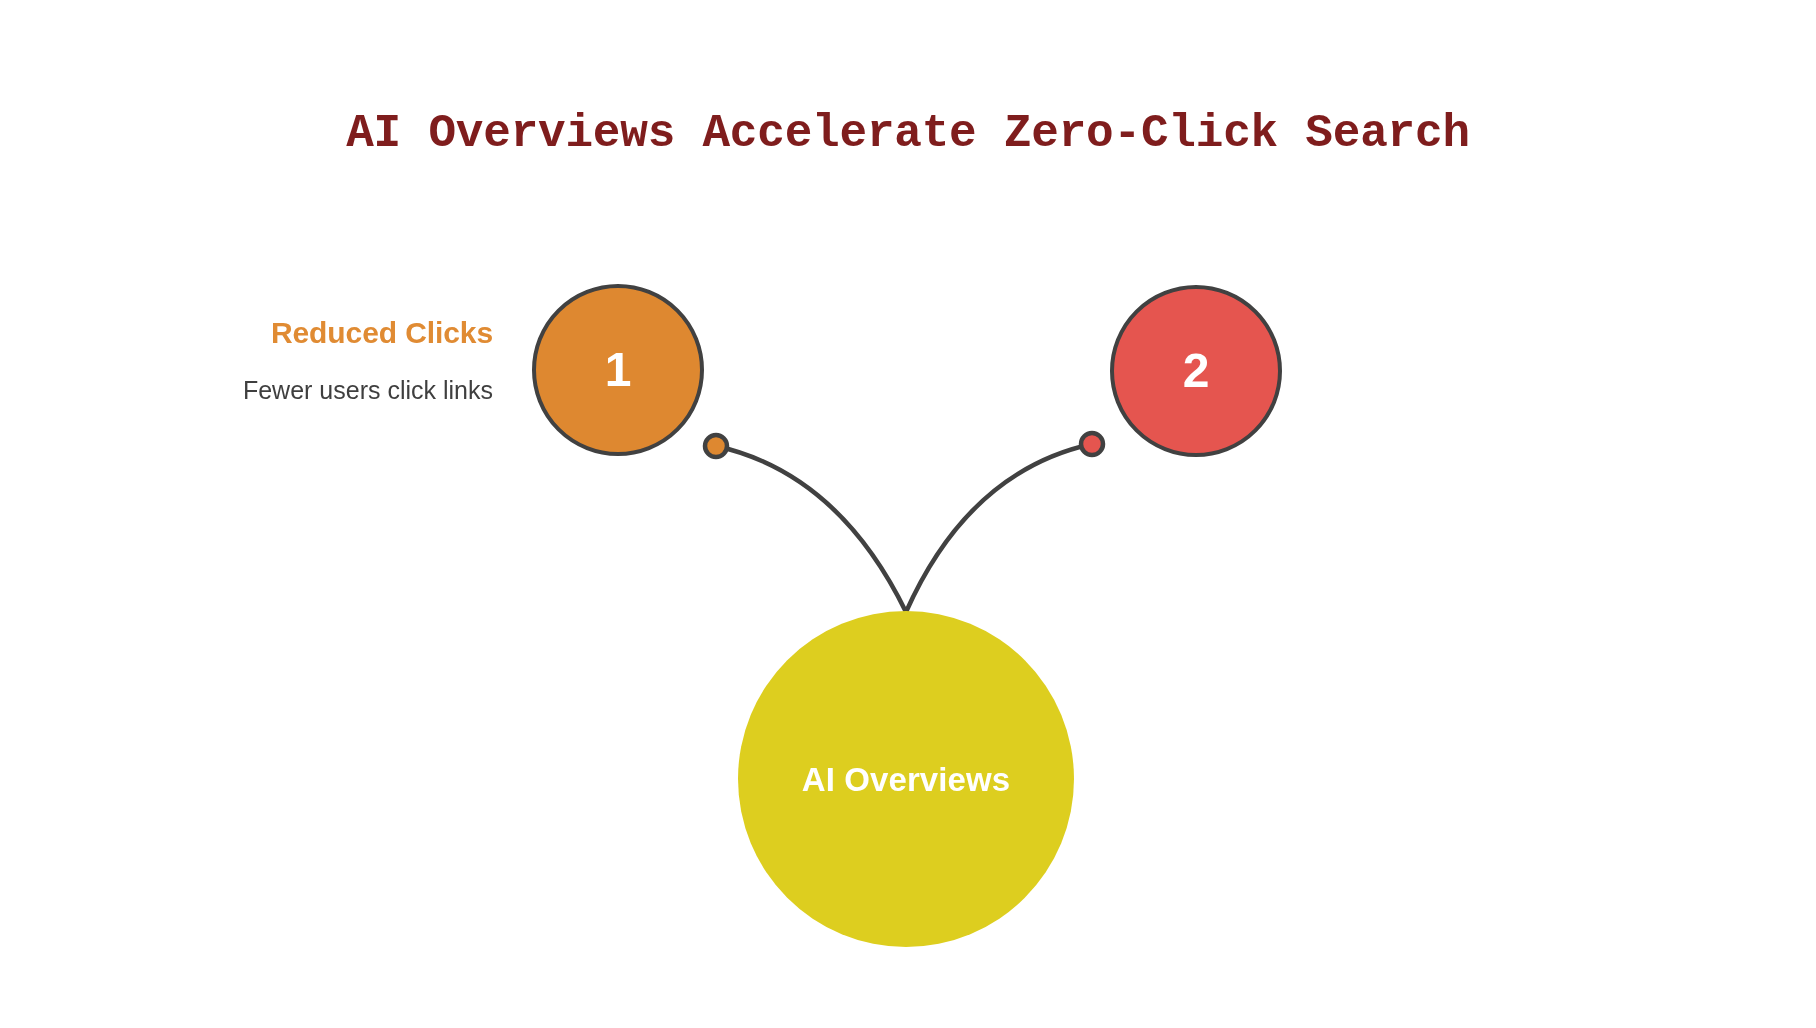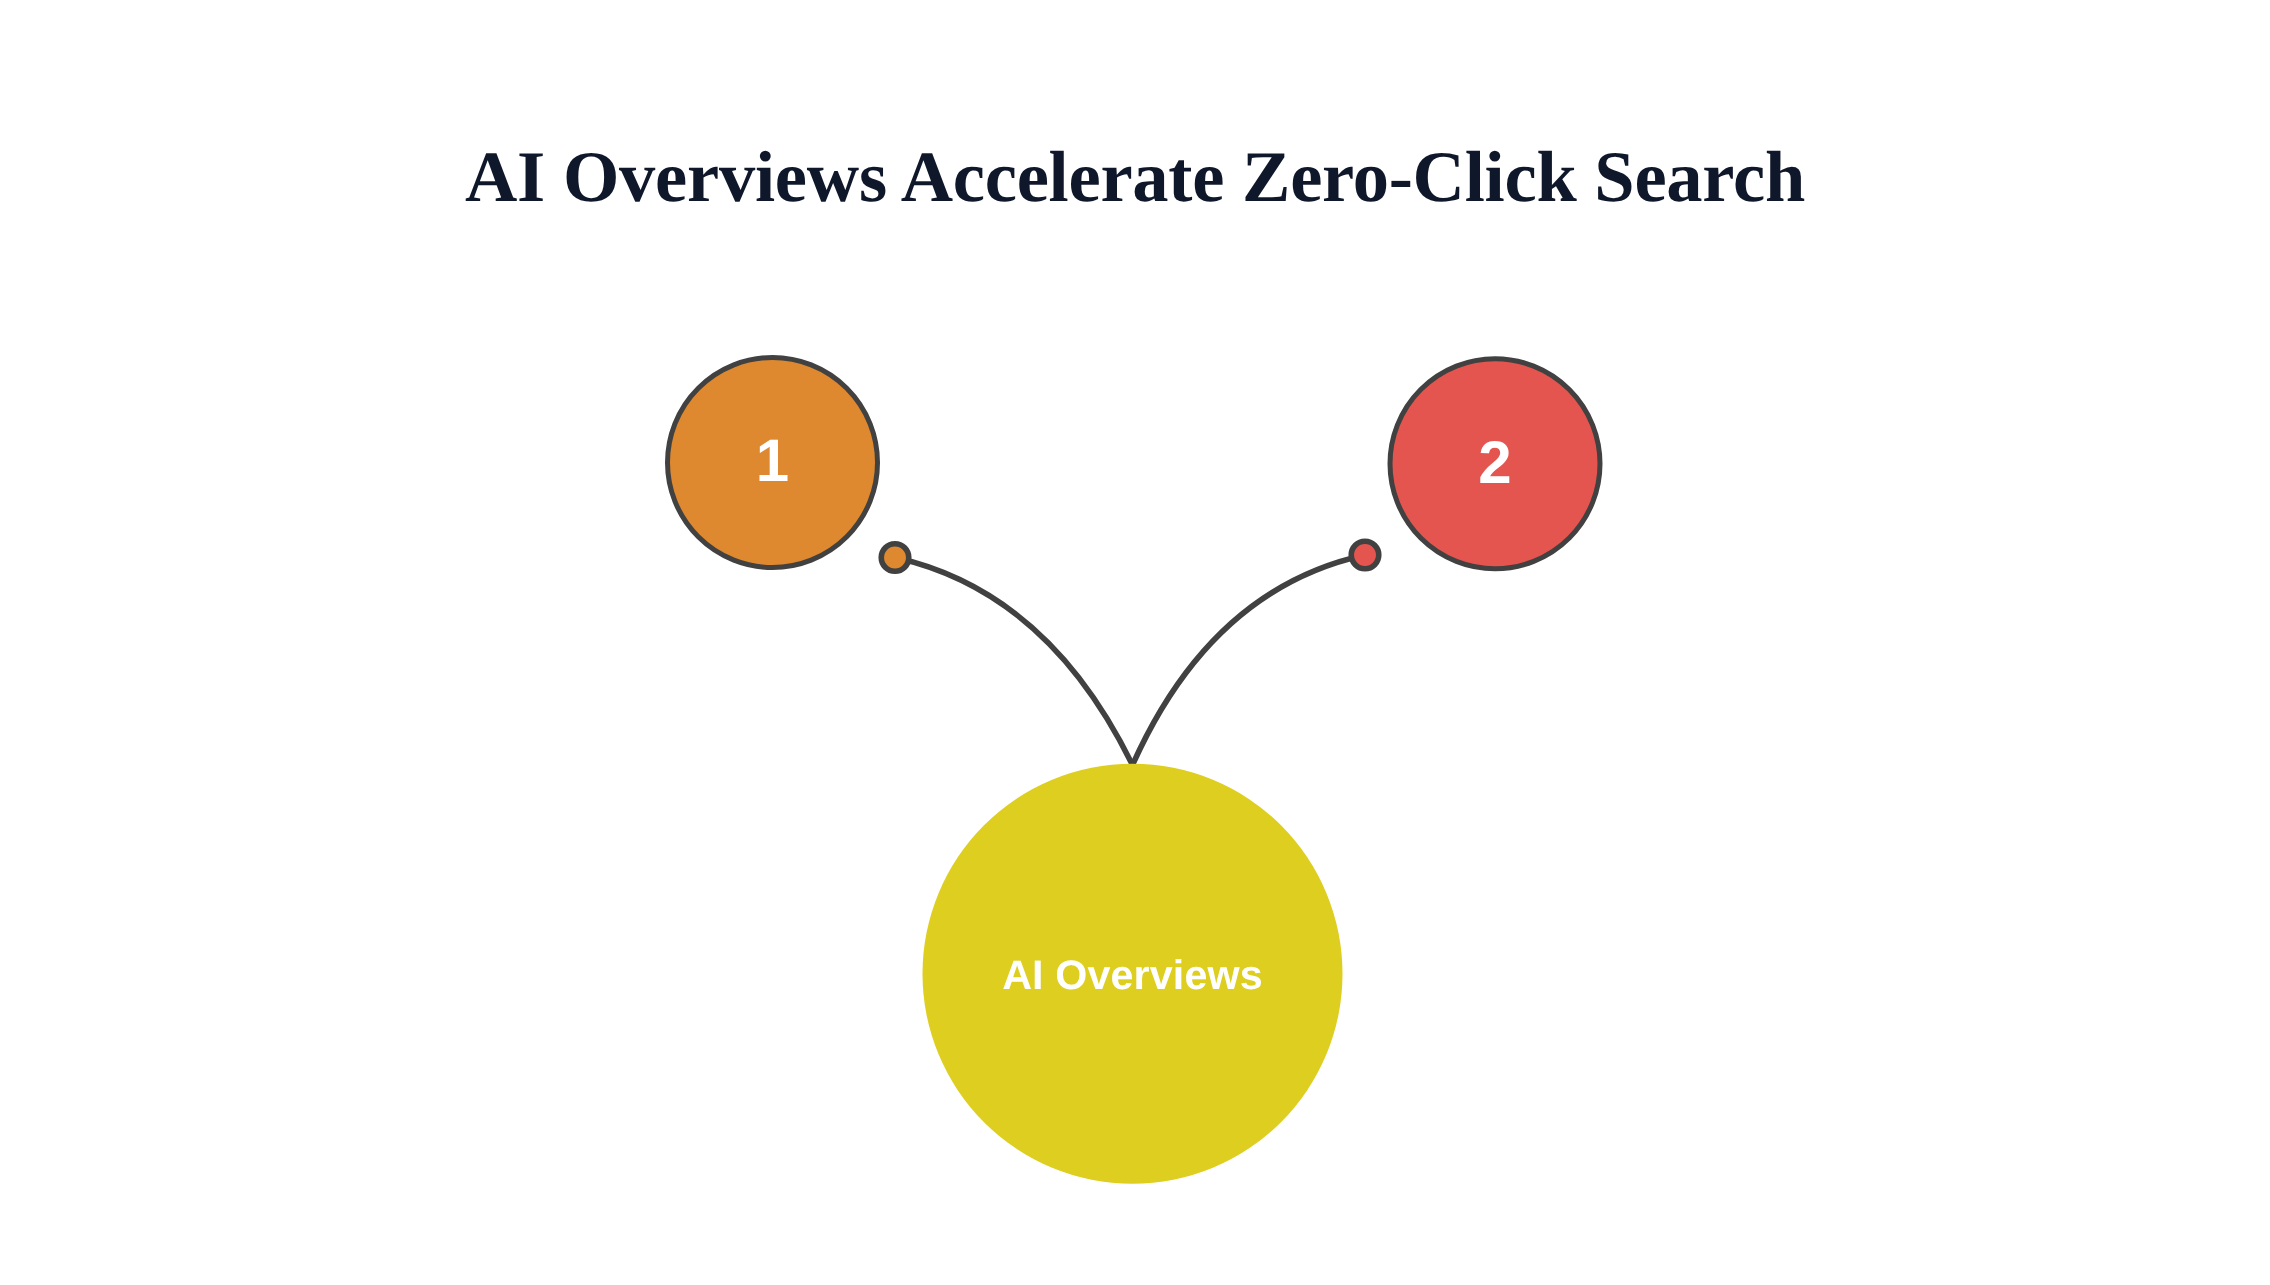--- a/index.html
+++ b/index.html
@@ -22,25 +22,25 @@
     background: #ffffff;
   }
 
   
   #chart-title {
     position: absolute;
     left: 0;
     top: 108px;
     width: 1816px;
     text-align: center;
-    font-family: Liberation Serif, serif;
-    font-size: 58px;
+    font-family: Liberation Mono, monospace;
+    font-size: 46px;
     font-weight: bold;
     letter-spacing: -0.2px;
-    color: #0f172a;
+    color: #7f1d1d;
     white-space: nowrap;
   }
 
   
   #connector-layer {
     position: absolute;
     left: 0;
     top: 0;
     width: 1816px;
     height: 1028px;
@@ -157,16 +157,18 @@
 
   <div class="node" id="node-branch-2">
     <span class="node-label">2</span>
   </div>
 
   <div class="node" id="node-hub">
     <span class="node-label">AI Overviews</span>
   </div>
 
   <div class="caption-block" id="caption-left">
+    <div class="caption-title">Reduced Clicks</div>
+    <div class="caption-desc">Fewer users click links</div>
   </div>
 
 
 </div>
 
 </body></html>

